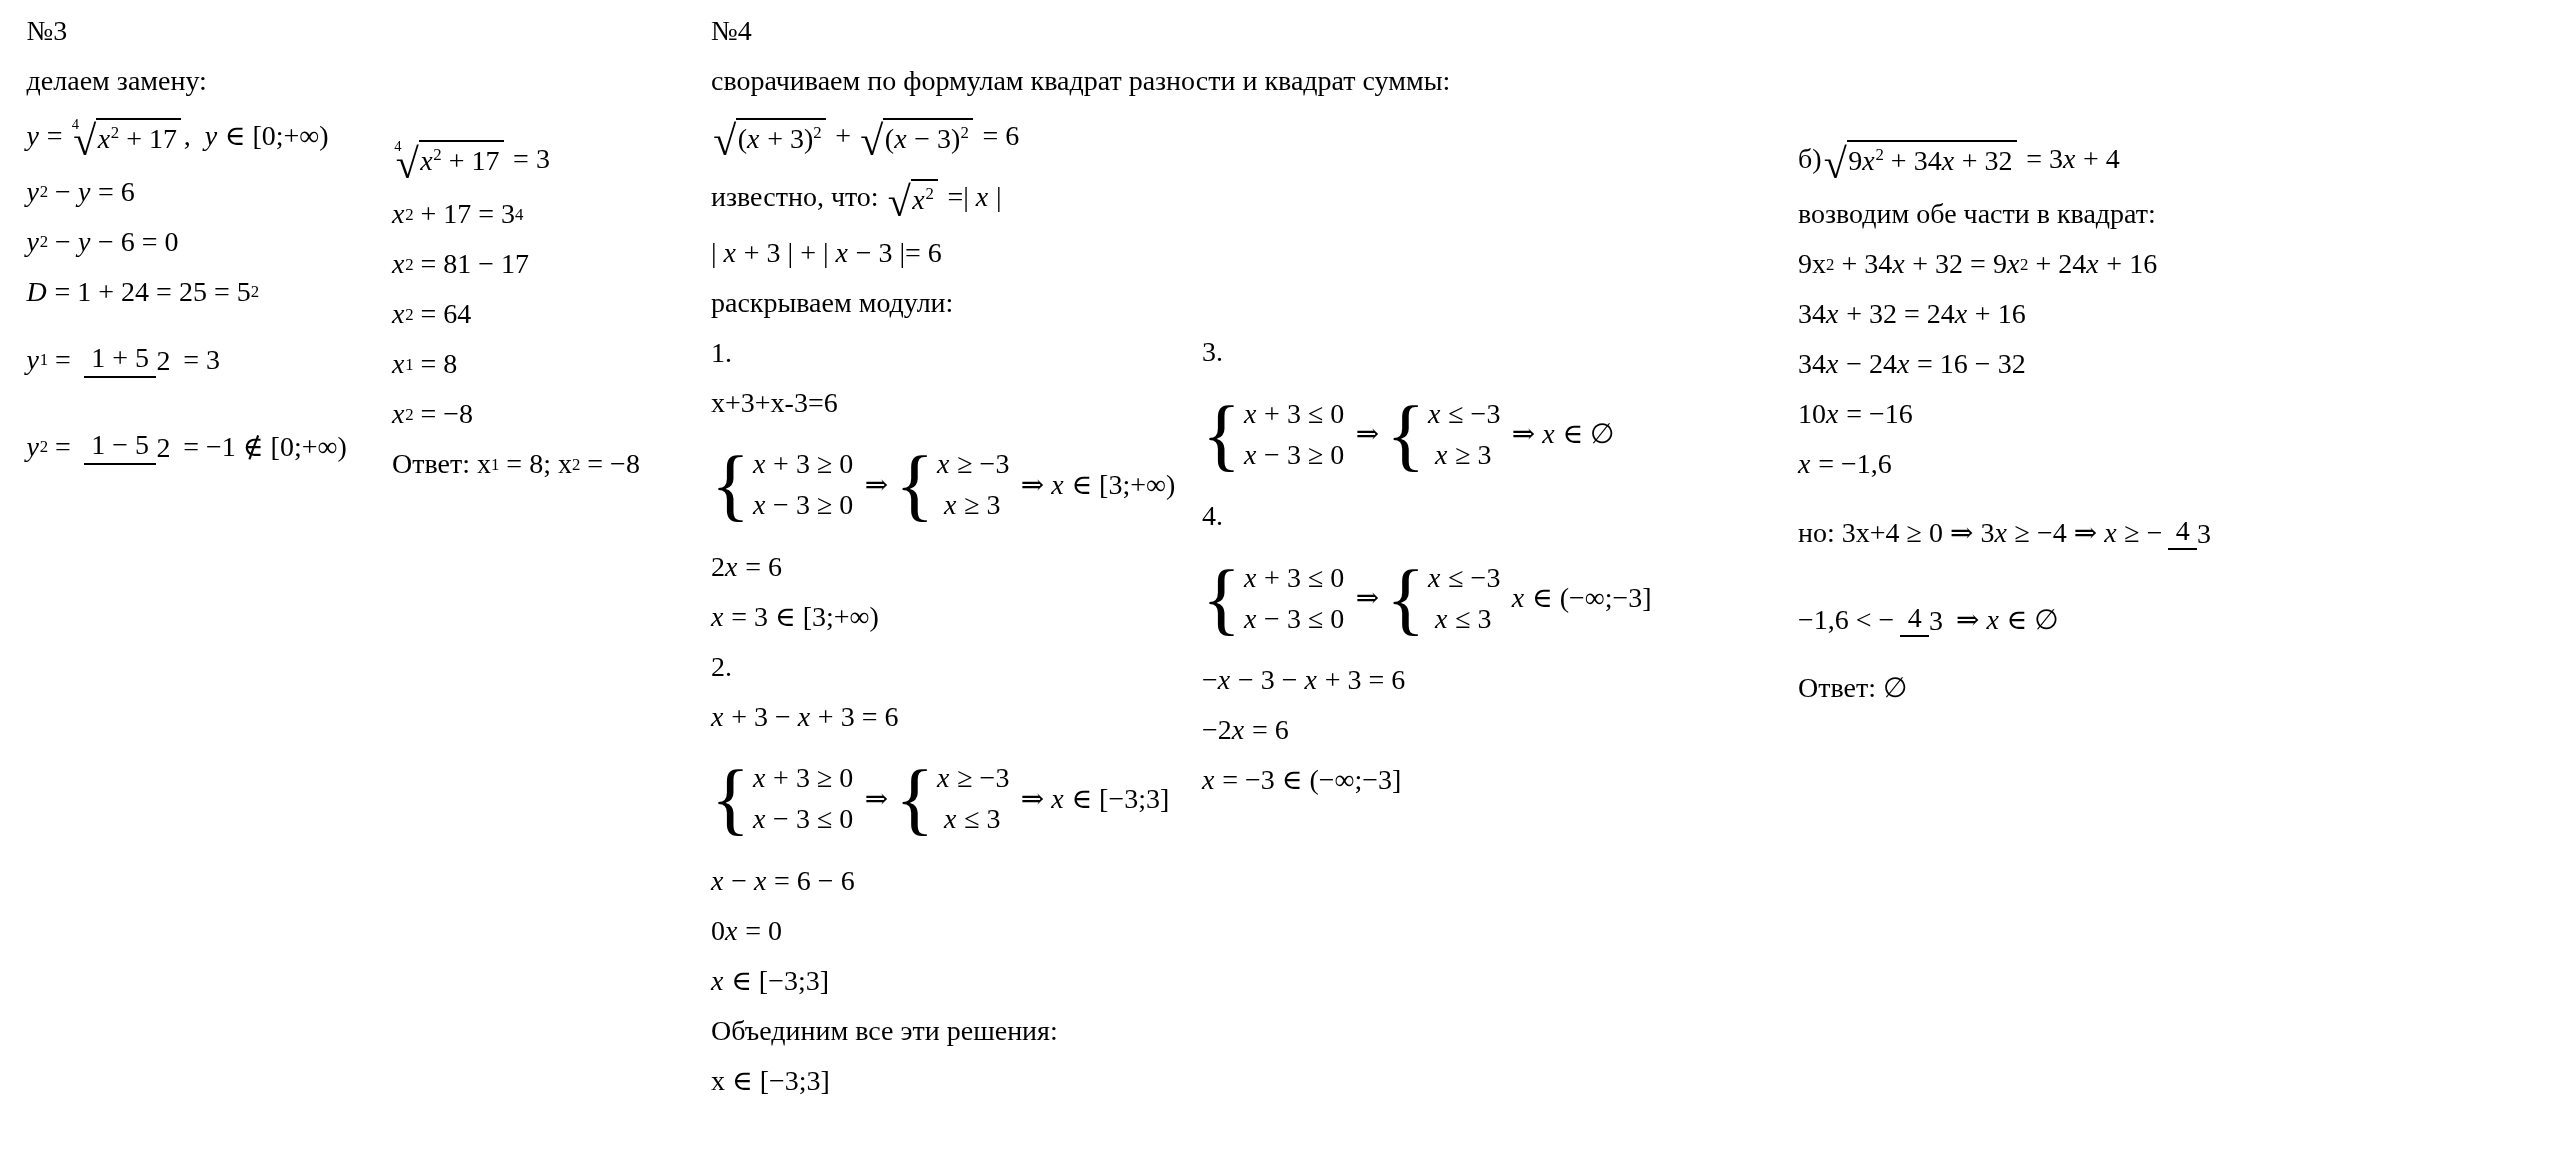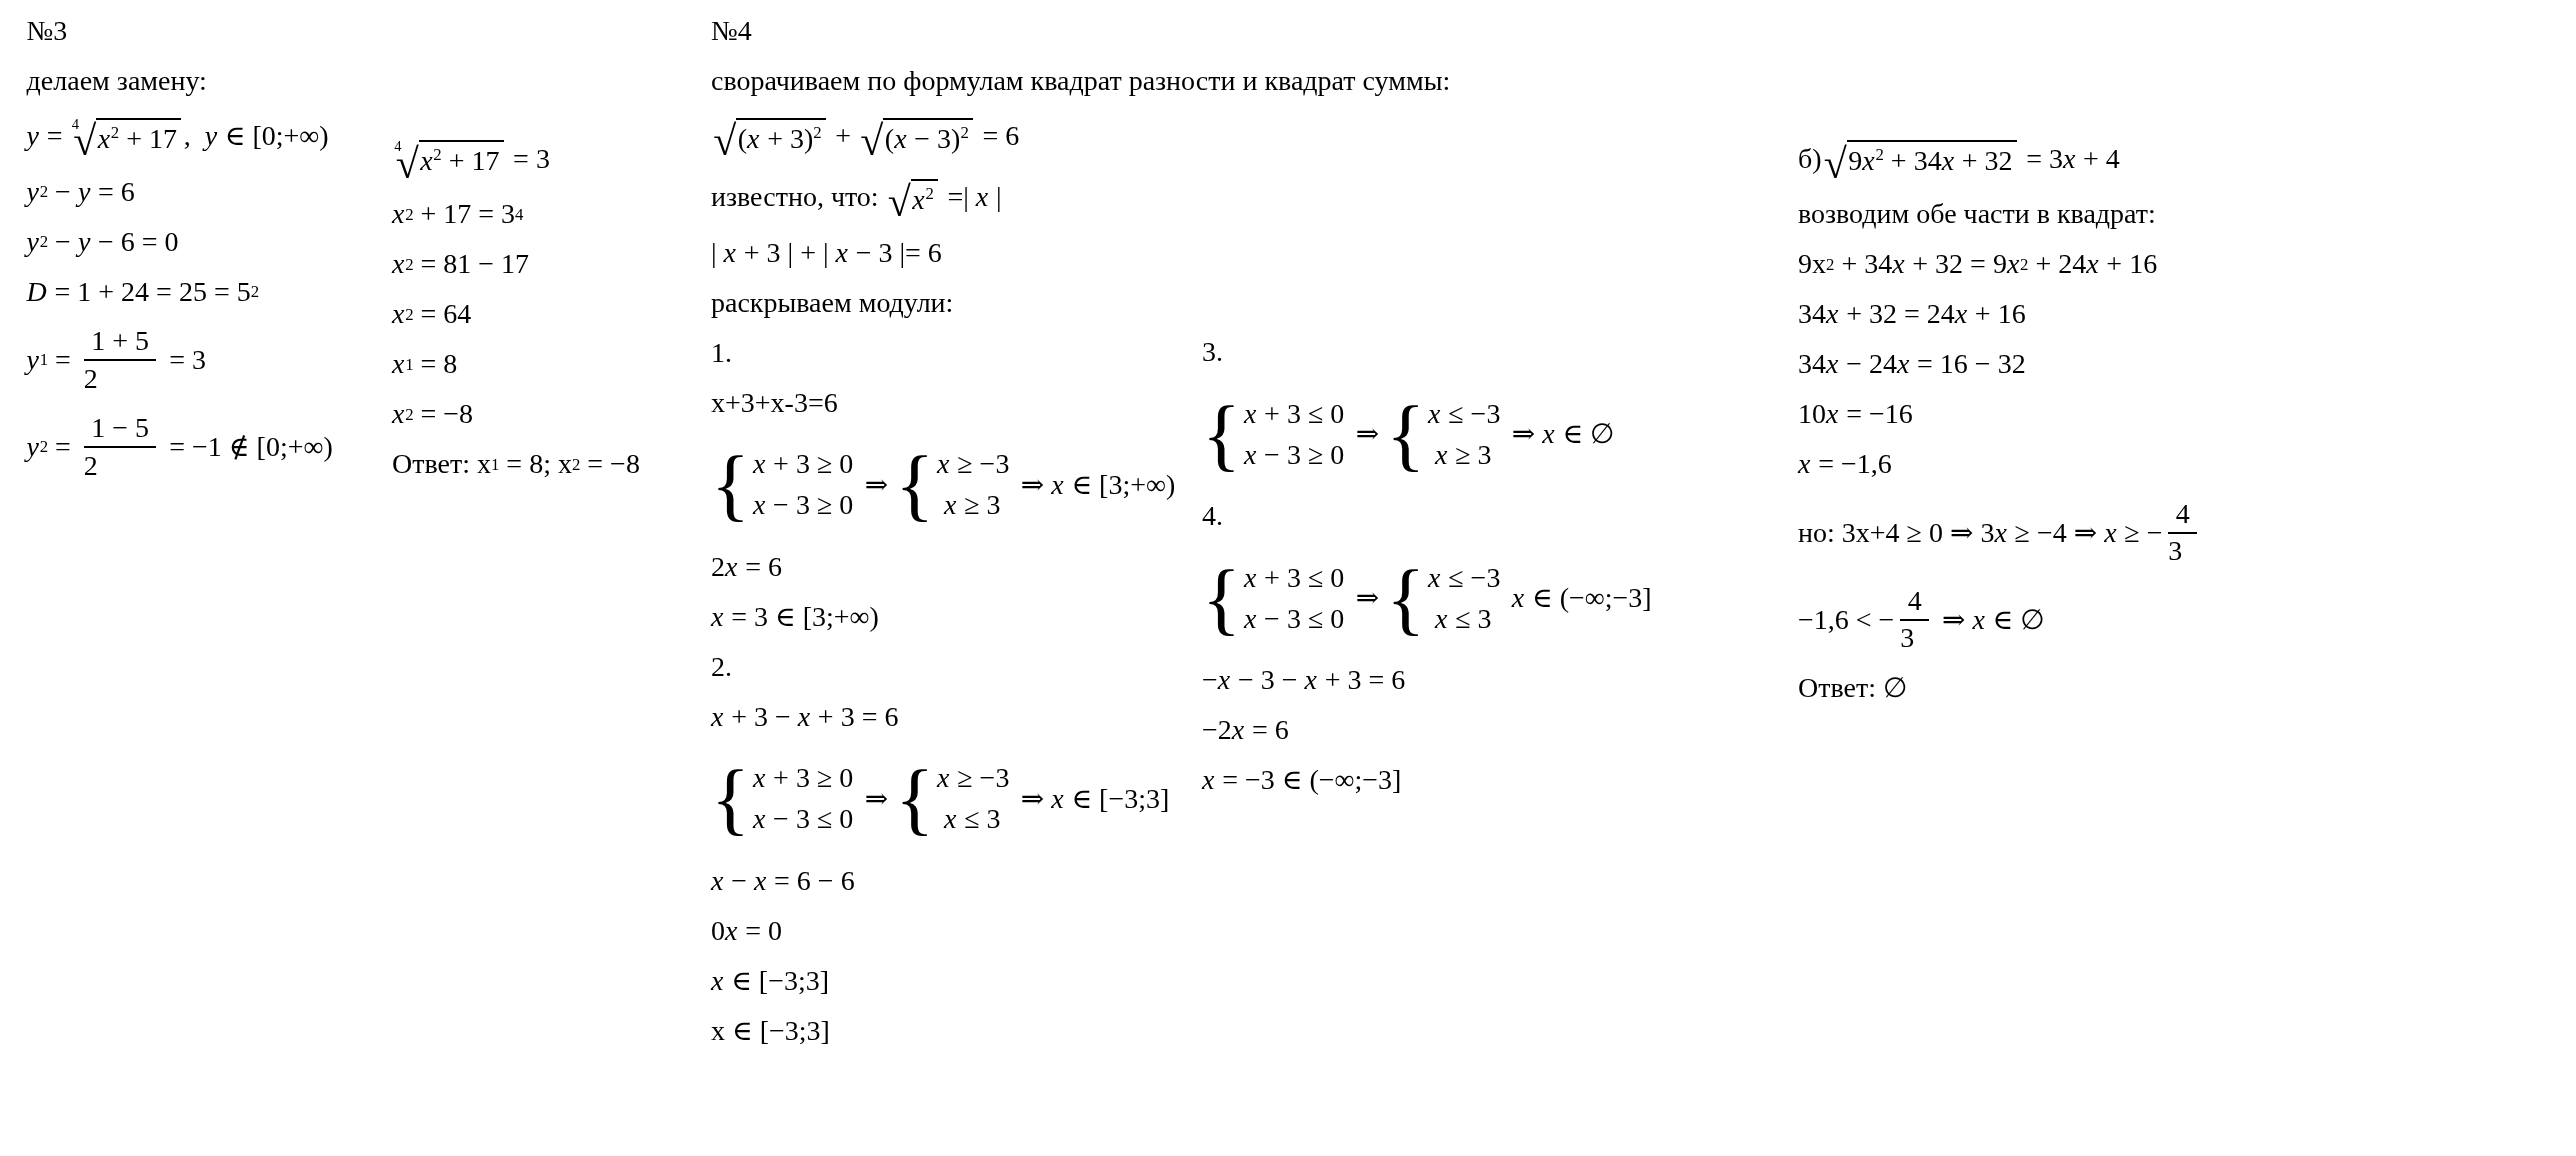--- a/index.html
+++ b/index.html
@@ -28,21 +28,21 @@
   .r{font-style:normal;}
   .i{font-style:italic;padding-right:0.7px;}
   .sup{font-size:0.60em;vertical-align:super;line-height:0;}
   .sub{font-size:0.60em;vertical-align:sub;line-height:0;}
 
   .sqrt{display:inline-flex;align-items:flex-end;margin:0 2.2px;}
   .sqrt-idx{font-size:0.52em;align-self:flex-start;margin-right:-0.40em;transform:translateY(-0.15em);position:relative;z-index:2;}
   .sqrt-sign{font-size:1.5em;line-height:0.75;transform:translateY(0.06em);}
   .radicand{border-top:2.2px solid currentColor;padding:3px 4.4px 0 1.5px;display:inline-block;}
 
-  .frac{display:inline-flex;flex-direction:column;vertical-align:middle;margin:0 5.9px;line-height:1.1;}
+  .frac{display:inline-flex;flex-direction:row;align-items:center;vertical-align:middle;margin:0 5.9px;line-height:1.1;}
   .num{border-bottom:2.2px solid currentColor;padding:0 7.4px 2.2px;}
   .den{padding-top:2.2px;}
 
   .cases{display:inline-flex;align-items:center;margin-right:4.4px;}
   .brace{font-size:2.9em;line-height:0.80;font-weight:400;margin-right:3px;}
   .case-col{display:inline-flex;flex-direction:column;gap:8.9px;}
   .case-row{display:inline-flex;align-items:center;white-space:pre;}
 </style>
 </head>
 <body>
@@ -78,20 +78,21 @@
       <div class="math-line"><span class="r">x+3+x-3=6</span></div>
       <div class="math-line tall"><span class="cases"><span class="brace">{</span><span class="case-col"><span class="case-row"><span class="i">x</span><span class="r"> + 3 ≥ 0</span></span><span class="case-row"><span class="i">x</span><span class="r"> − 3 ≥ 0</span></span></span></span><span class="r"> ⇒ </span><span class="cases"><span class="brace">{</span><span class="case-col"><span class="case-row"><span class="i">x</span><span class="r"> ≥ −3</span></span><span class="case-row"><span class="r"> </span><span class="i">x</span><span class="r"> ≥ 3</span></span></span></span><span class="r"> ⇒ </span><span class="i">x</span><span class="r"> ∈ [3;+∞)</span></div>
       <div class="math-line"><span class="r">2</span><span class="i">x</span><span class="r"> = 6</span></div>
       <div class="math-line"><span class="i">x</span><span class="r"> = 3 ∈ [3;+∞)</span></div>
       <div class="math-line"><span class="r">2.</span></div>
       <div class="math-line"><span class="i">x</span><span class="r"> + 3 − </span><span class="i">x</span><span class="r"> + 3 = 6</span></div>
       <div class="math-line tall"><span class="cases"><span class="brace">{</span><span class="case-col"><span class="case-row"><span class="i">x</span><span class="r"> + 3 ≥ 0</span></span><span class="case-row"><span class="i">x</span><span class="r"> − 3 ≤ 0</span></span></span></span><span class="r"> ⇒ </span><span class="cases"><span class="brace">{</span><span class="case-col"><span class="case-row"><span class="i">x</span><span class="r"> ≥ −3</span></span><span class="case-row"><span class="r"> </span><span class="i">x</span><span class="r"> ≤ 3</span></span></span></span><span class="r"> ⇒ </span><span class="i">x</span><span class="r"> ∈ [−3;3]</span></div>
       <div class="math-line"><span class="i">x</span><span class="r"> − </span><span class="i">x</span><span class="r"> = 6 − 6</span></div>
       <div class="math-line"><span class="r">0</span><span class="i">x</span><span class="r"> = 0</span></div>
       <div class="math-line"><span class="i">x</span><span class="r"> ∈ [−3;3]</span></div>
+      <div class="math-line"><span class="r">Объединим все эти решения:</span></div>
       <div class="math-line"><span class="r">x ∈ [−3;3]</span></div>
     </section>
   <section class="col col-d">
       <div class="math-line"><span class="r">3.</span></div>
       <div class="math-line tall"><span class="cases"><span class="brace">{</span><span class="case-col"><span class="case-row"><span class="i">x</span><span class="r"> + 3 ≤ 0</span></span><span class="case-row"><span class="i">x</span><span class="r"> − 3 ≥ 0</span></span></span></span><span class="r"> ⇒ </span><span class="cases"><span class="brace">{</span><span class="case-col"><span class="case-row"><span class="i">x</span><span class="r"> ≤ −3</span></span><span class="case-row"><span class="r"> </span><span class="i">x</span><span class="r"> ≥ 3</span></span></span></span><span class="r"> ⇒ </span><span class="i">x</span><span class="r"> ∈ ∅</span></div>
       <div class="math-line"><span class="r">4.</span></div>
       <div class="math-line tall"><span class="cases"><span class="brace">{</span><span class="case-col"><span class="case-row"><span class="i">x</span><span class="r"> + 3 ≤ 0</span></span><span class="case-row"><span class="i">x</span><span class="r"> − 3 ≤ 0</span></span></span></span><span class="r"> ⇒ </span><span class="cases"><span class="brace">{</span><span class="case-col"><span class="case-row"><span class="i">x</span><span class="r"> ≤ −3</span></span><span class="case-row"><span class="r"> </span><span class="i">x</span><span class="r"> ≤ 3</span></span></span></span><span class="r"> </span><span class="i">x</span><span class="r"> ∈ (−∞;−3]</span></div>
       <div class="math-line"><span class="r">−</span><span class="i">x</span><span class="r"> − 3 − </span><span class="i">x</span><span class="r"> + 3 = 6</span></div>
       <div class="math-line"><span class="r">−2</span><span class="i">x</span><span class="r"> = 6</span></div>
       <div class="math-line"><span class="i">x</span><span class="r"> = −3 ∈ (−∞;−3]</span></div>

